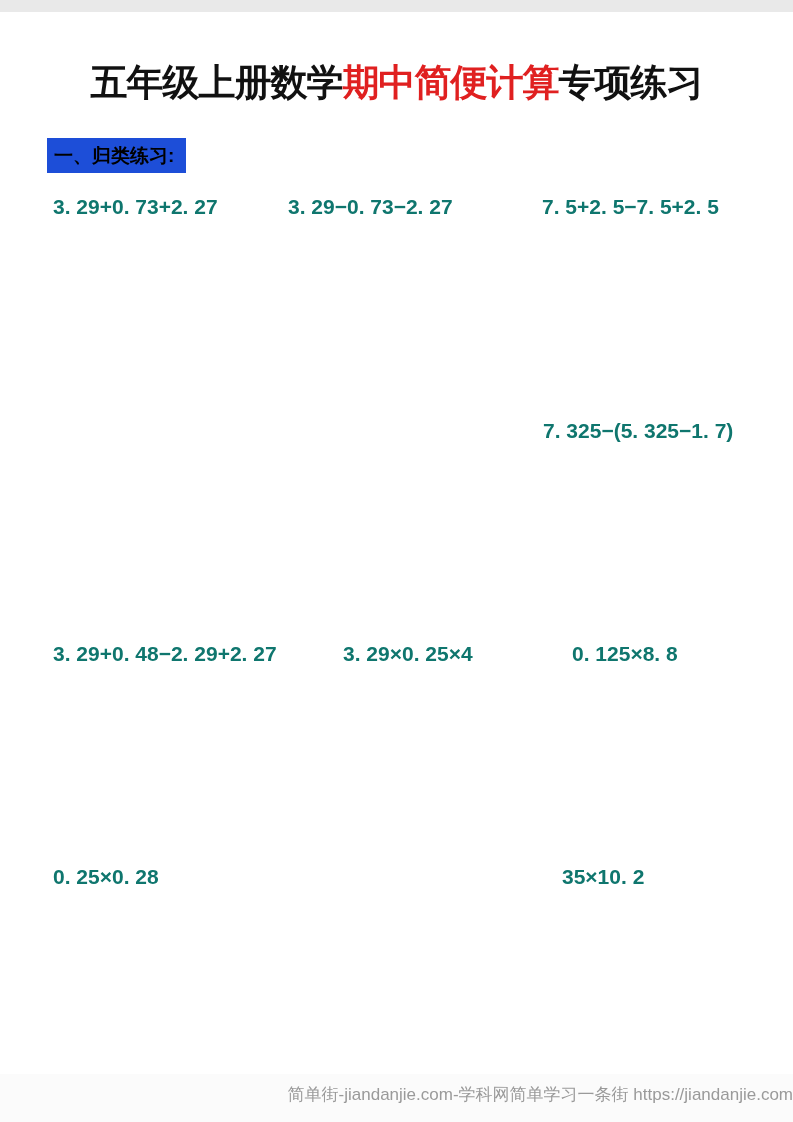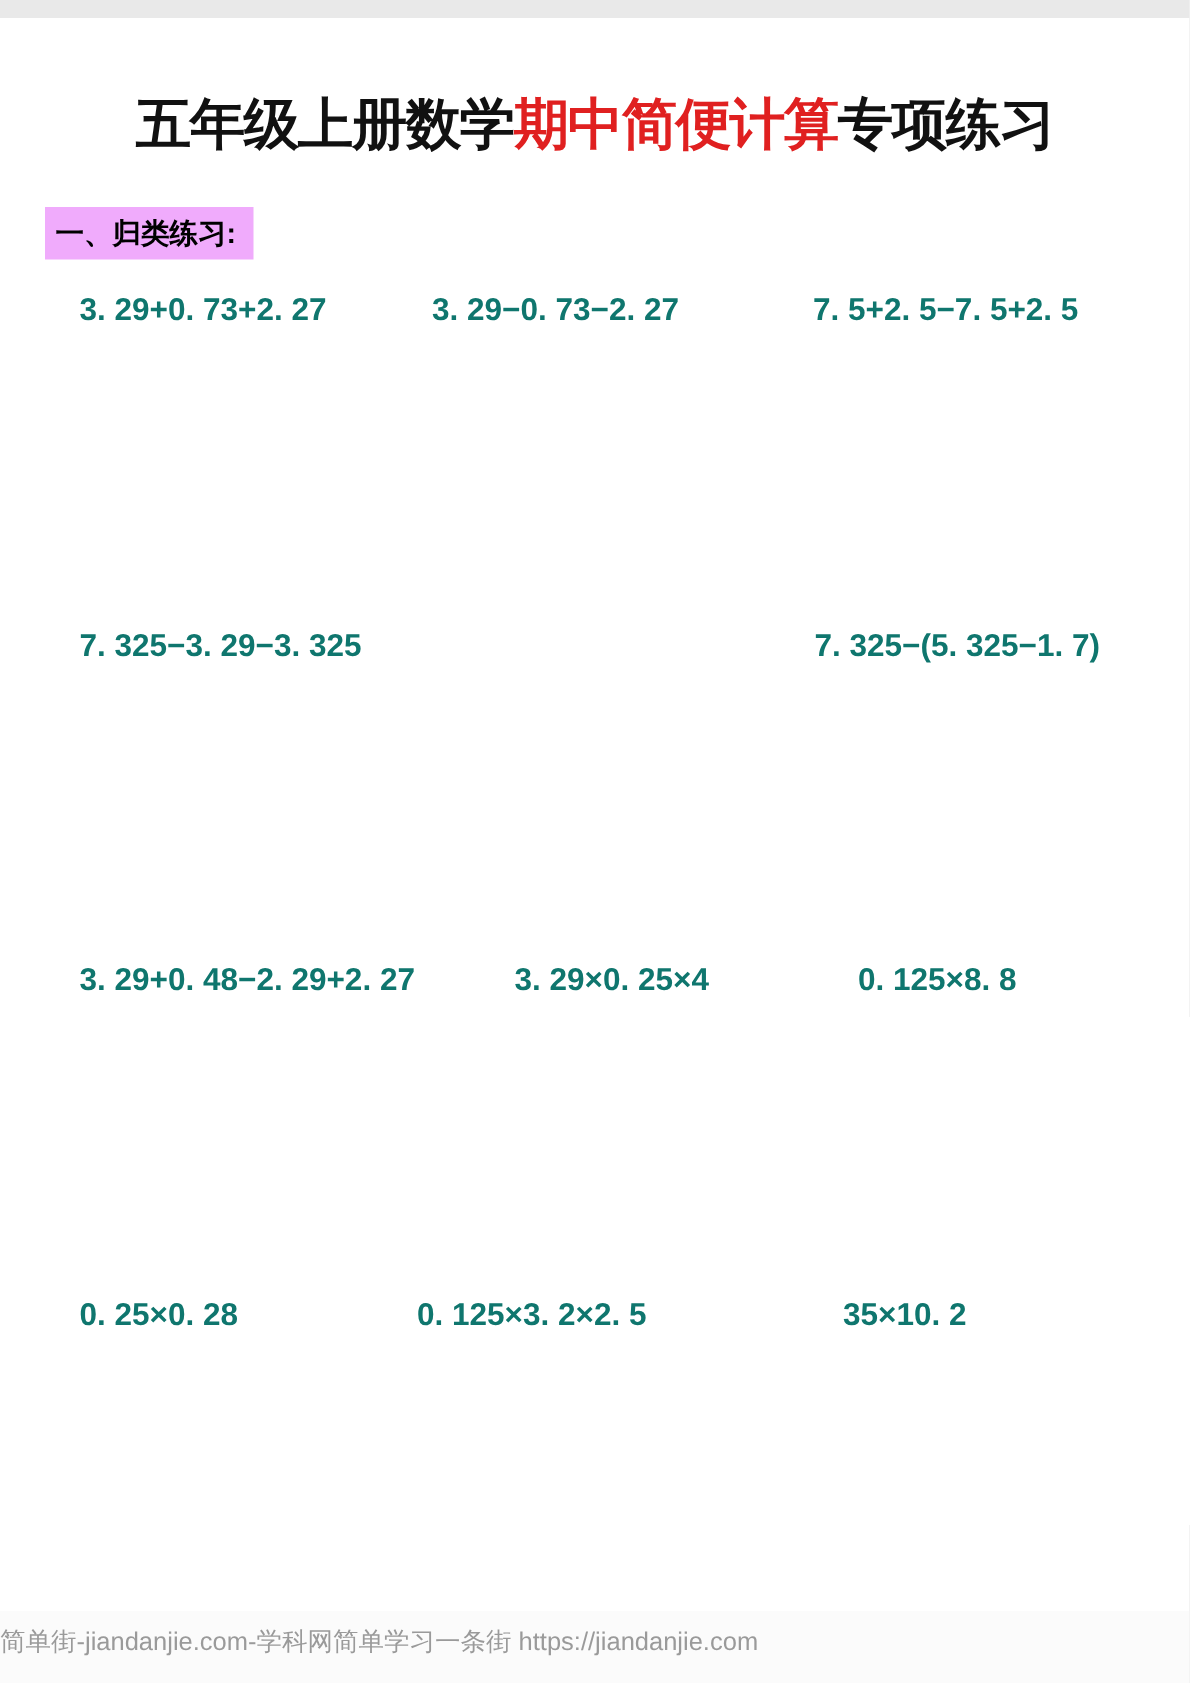--- a/index.html
+++ b/index.html
@@ -15,22 +15,22 @@
   
   .title{
     position:absolute;top:46px;left:0;width:100%;
     text-align:center;
     font-size:37px;font-weight:bold;letter-spacing:-1px;
     color:#111;white-space:nowrap;
   }
   .title .red{color:#e02020;}
   
   .section{
-    position:absolute;left:30px;top:126px;
-    background:#f0abfc;
+    position:absolute;left:47px;top:126px;
+    background:#1d4ed8;
     color:#000;
     font-size:19px;font-weight:bold;
     padding:5px 12px 4px 7px;
     white-space:nowrap;
   }
   
   .p{
     position:absolute;
     font-size:21px;font-weight:bold;color:#0f766e;
     white-space:nowrap;
@@ -39,48 +39,46 @@
   .c1{left:53px}
   .r1.c2{left:288px}.r2.c2{left:288px}.r3.c2{left:343px}.r4.c2{left:278px}
   .r1.c3{left:542px}.r2.c3{left:543px}.r3.c3{left:572px}.r4.c3{left:562px}
   
   .footer{
     position:absolute;left:0;bottom:0;width:100%;height:60px;
     background:#fbfbfb;
   }
   .footer .ft{
     position:absolute;top:9px;left:0;width:100%;
-    text-align:left;
+    text-align:right;
     font-size:17px;color:#9a9a9a;
     white-space:nowrap;
   }
 </style>
 </head>
 <body>
 
 <div class="page">
 
   <div class="title">
     <span>五年级上册数学</span><span class="red">期中简便计算</span><span>专项练习</span>
   </div>
 
   <div class="section">一、归类练习:</div>
 
   <span class="p r1 c1">3. 29+0. 73+2. 27</span>
   <span class="p r1 c2">3. 29−0. 73−2. 27</span>
   <span class="p r1 c3">7. 5+2. 5−7. 5+2. 5</span>
 
-  <span class="p r2 c1">7. 325−3. 29−3. 325</span>
   <span class="p r2 c3">7. 325−(5. 325−1. 7)</span>
 
   <span class="p r3 c1">3. 29+0. 48−2. 29+2. 27</span>
   <span class="p r3 c2">3. 29×0. 25×4</span>
   <span class="p r3 c3">0. 125×8. 8</span>
 
   <span class="p r4 c1">0. 25×0. 28</span>
-  <span class="p r4 c2">0. 125×3. 2×2. 5</span>
   <span class="p r4 c3">35×10. 2</span>
 
   <div class="footer">
     <div class="ft">简单街-jiandanjie.com-学科网简单学习一条街 https://jiandanjie.com</div>
   </div>
 
 </div>
 
 </body></html>

